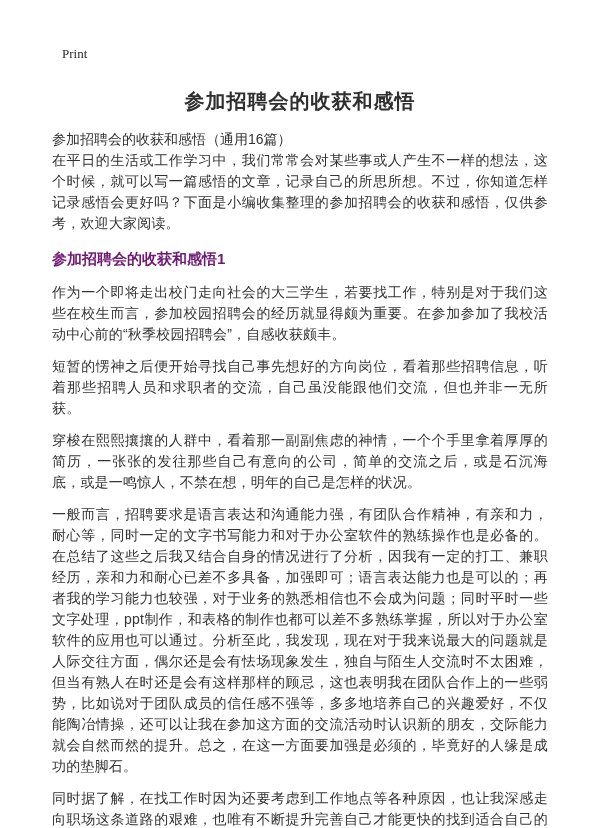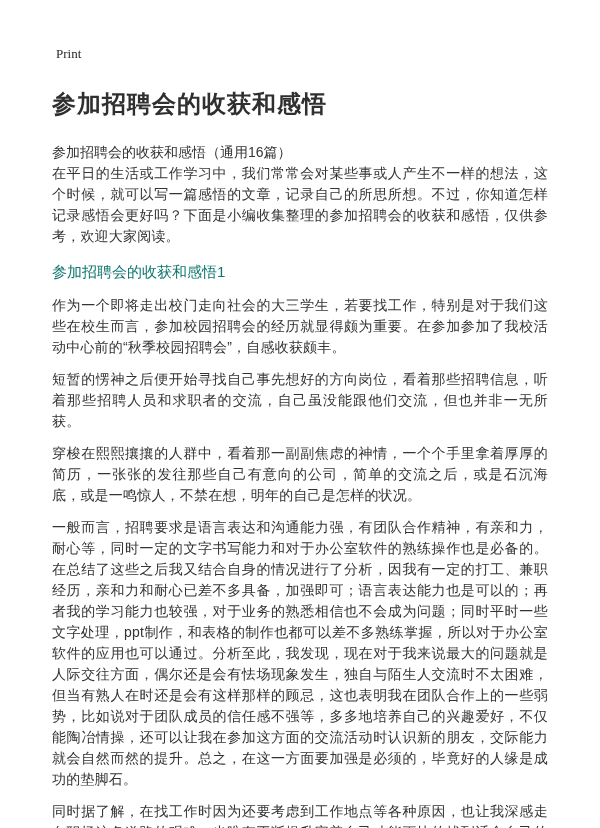--- a/index.html
+++ b/index.html
@@ -18,49 +18,49 @@
     box-sizing: border-box;
     width: 600px;
     height: 828px;
     padding: 44px 52px 0 52px;
     background: #ffffff;
   }
   .print-label {
     font-family: "Liberation Serif", serif;
     font-size: 13px;
     color: #2b2b2b;
-    margin: 0 0 16px 4px;
+    margin: 0 0 16px 10px;
     cursor: pointer;
     display: inline-block;
   }
   .doc-title {
-    font-size: 24px;
+    font-size: 20px;
     font-weight: bold;
-    text-align: left;
+    text-align: center;
     color: #2f2f2f;
-    margin: 10px 0 24px 0;
+    margin: 10px 0 16px 0;
     letter-spacing: 1px;
   }
   .doc-subtitle {
     font-size: 14px;
     color: #333333;
     margin: 0 0 1px 0;
   }
   p.body-par {
     font-size: 14px;
     line-height: 21px;
     text-align: justify;
     margin: 0 0 11px 0;
     color: #333333;
     letter-spacing: 0.2px;
   }
   h2.section-heading {
     font-size: 15px;
-    font-weight: normal;
-    color: #0f766e;
+    font-weight: bold;
+    color: #701a75;
     margin: 16px 0 13px 0;
   }
 </style>
 </head>
 <body>
 
 <div class="page">
   <div class="print-label">Print</div>
 
   <h1 class="doc-title">参加招聘会的收获和感悟</h1>

